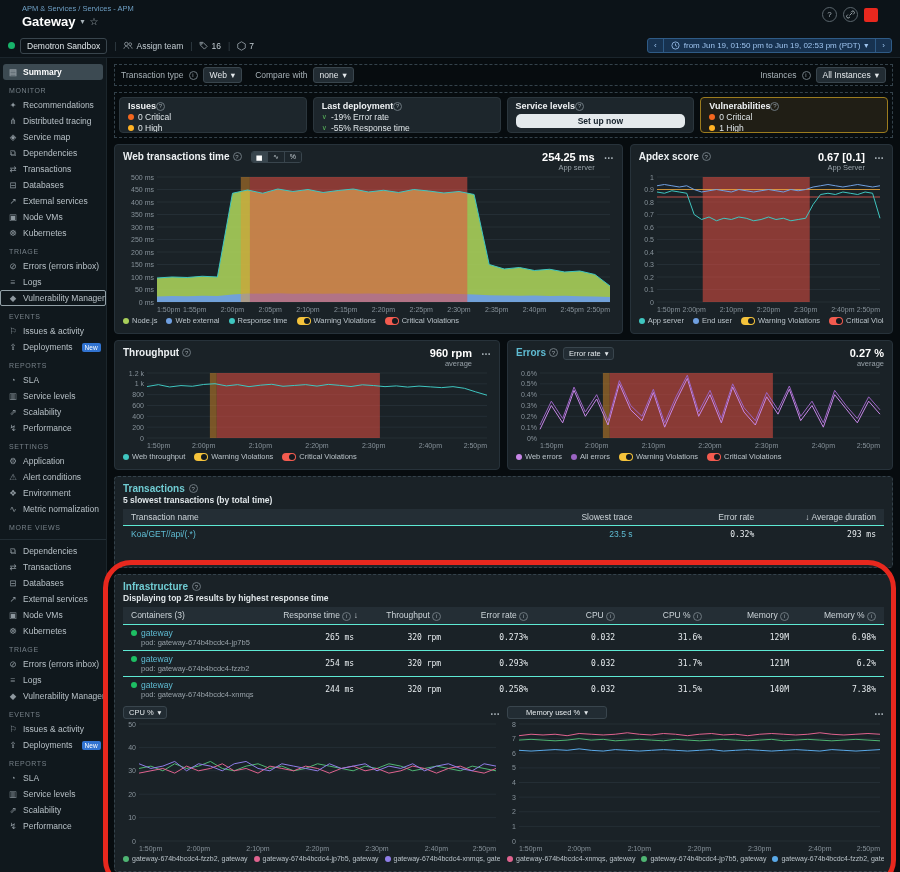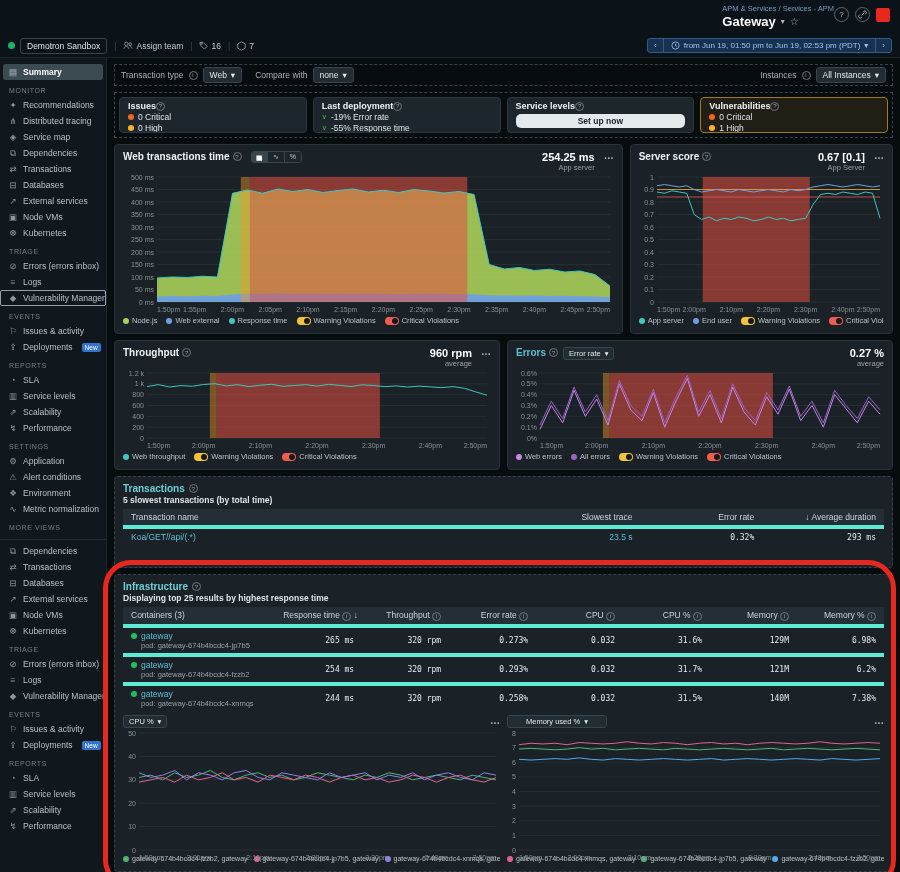--- a/index.html
+++ b/index.html
@@ -1,20 +1,20 @@
 <!DOCTYPE html>
 <html><head>
 <meta charset="utf-8">
 <style>
 *{box-sizing:border-box;margin:0;padding:0}
 html,body{background:#04080b}
 body{font-family:"Liberation Sans",sans-serif;color:#d7dde1}
 .app{position:relative;width:900px;height:872px;background:#070c0f;overflow:hidden}
 
-.topbar{height:34px;background:#0c1318;display:flex;justify-content:flex-end;align-items:flex-start;padding:4px 10px 0}
+.topbar{height:34px;background:#0c1318;display:flex;justify-content:space-between;align-items:flex-start;padding:4px 22px 0}
 .crumb{font-size:7.5px;color:#6e9fc4;cursor:pointer}
 .title-row{display:flex;align-items:center;gap:5px;margin-top:1px}
 .title{font-size:13px;font-weight:bold;color:#fff}
 .chev{color:#aab4ba;font-size:8px}
 .star{color:#aab4ba;font-size:10px;cursor:pointer}
 .tb-right{display:flex;align-items:center;gap:6px;margin-top:3px}
 .circle-icon{width:15px;height:15px;border:1px solid #5b666d;border-radius:50%;display:inline-flex;align-items:center;justify-content:center;color:#aab4ba;font-size:8px;cursor:pointer}
 .circle-icon svg{stroke:#aab4ba;fill:none;stroke-width:1}
 .rec-box{width:14px;height:14px;background:#e8281e;border-radius:2px;display:inline-block}
 .entitybar{height:24px;background:#0c1318;border-bottom:1px solid #1b252c;display:flex;align-items:center;justify-content:space-between;padding:0 8px;font-size:8.5px}
@@ -76,21 +76,21 @@
 .legend{display:flex;gap:9px;align-items:center;font-size:7.5px;color:#b9c2c8;height:13px;overflow:hidden;white-space:nowrap}
 .lg-item{display:inline-flex;align-items:center;gap:3px;cursor:pointer}
 .lg-dot{width:6px;height:6px;min-width:6px;border-radius:50%;display:inline-block}
 .lg-pill{display:inline-block;width:14px;min-width:14px;height:8px;border-radius:4px;position:relative}
 .lg-pill::after{content:"";position:absolute;right:1px;top:1px;width:6px;height:6px;border-radius:50%;background:#131a1f}
 
 .sect-title{color:#70ccd3;font-size:10px;font-weight:bold;display:flex;gap:4px;align-items:center}
 .sect-sub{font-size:8.5px;color:#dfe5e8;margin:1px 0 4px;font-weight:bold}
 .tbl{width:100%;border-collapse:collapse;font-size:8.5px;table-layout:fixed}
 .tbl th{background:#242e35;color:#ccd4d9;font-weight:normal;text-align:right;padding:3px 8px;white-space:nowrap;overflow:hidden;cursor:pointer}
-.tbl td{text-align:right;padding:3px 8px;border-top:4px solid #5eead4;white-space:nowrap;overflow:hidden}
+.tbl td{text-align:right;padding:3px 8px;border-top:1px solid #5eead4;white-space:nowrap;overflow:hidden}
 .tbl .left{text-align:left}
 .tbl a{color:#5fbcd3;text-decoration:none;cursor:pointer}
 .mono{font-family:"DejaVu Sans Mono",monospace;font-size:8px;color:#e6ebee}
 #tx-table th:first-child{width:52%}
 #infra-table th:first-child{width:20%}
 .cname{display:flex;align-items:center;gap:4px}
 .cname .gdot{width:6px;height:6px;background:#1dbf63}
 .pod{color:#97a1a8;font-size:7.5px;padding-left:10px}
 .panel-tx{height:92px}
 .panel-infra{height:298px}
@@ -498,21 +498,21 @@
               </span>
               <span class="lg-item">
                 <span class="lg-pill" style="background: rgb(243, 91, 79);"></span>
                 <span>Critical Violations</span>
               </span>
             </div>
         </section>
         <section class="panel p2">
           <div class="panel-head">
             <span class="ph-title">
-                <span>Server score</span>
+                <span>Apdex score</span>
                 <span class="q">?</span>
               </span>
             <span class="spacer"></span>
             <span class="pv">
                 <span class="v">0.67 [0.1]</span>
                 <span class="s">App Server</span>
               </span>
             <span class="menu">…</span>
           </div>
           <div class="chart" id="chart-apdex"><svg width="245" height="142">

